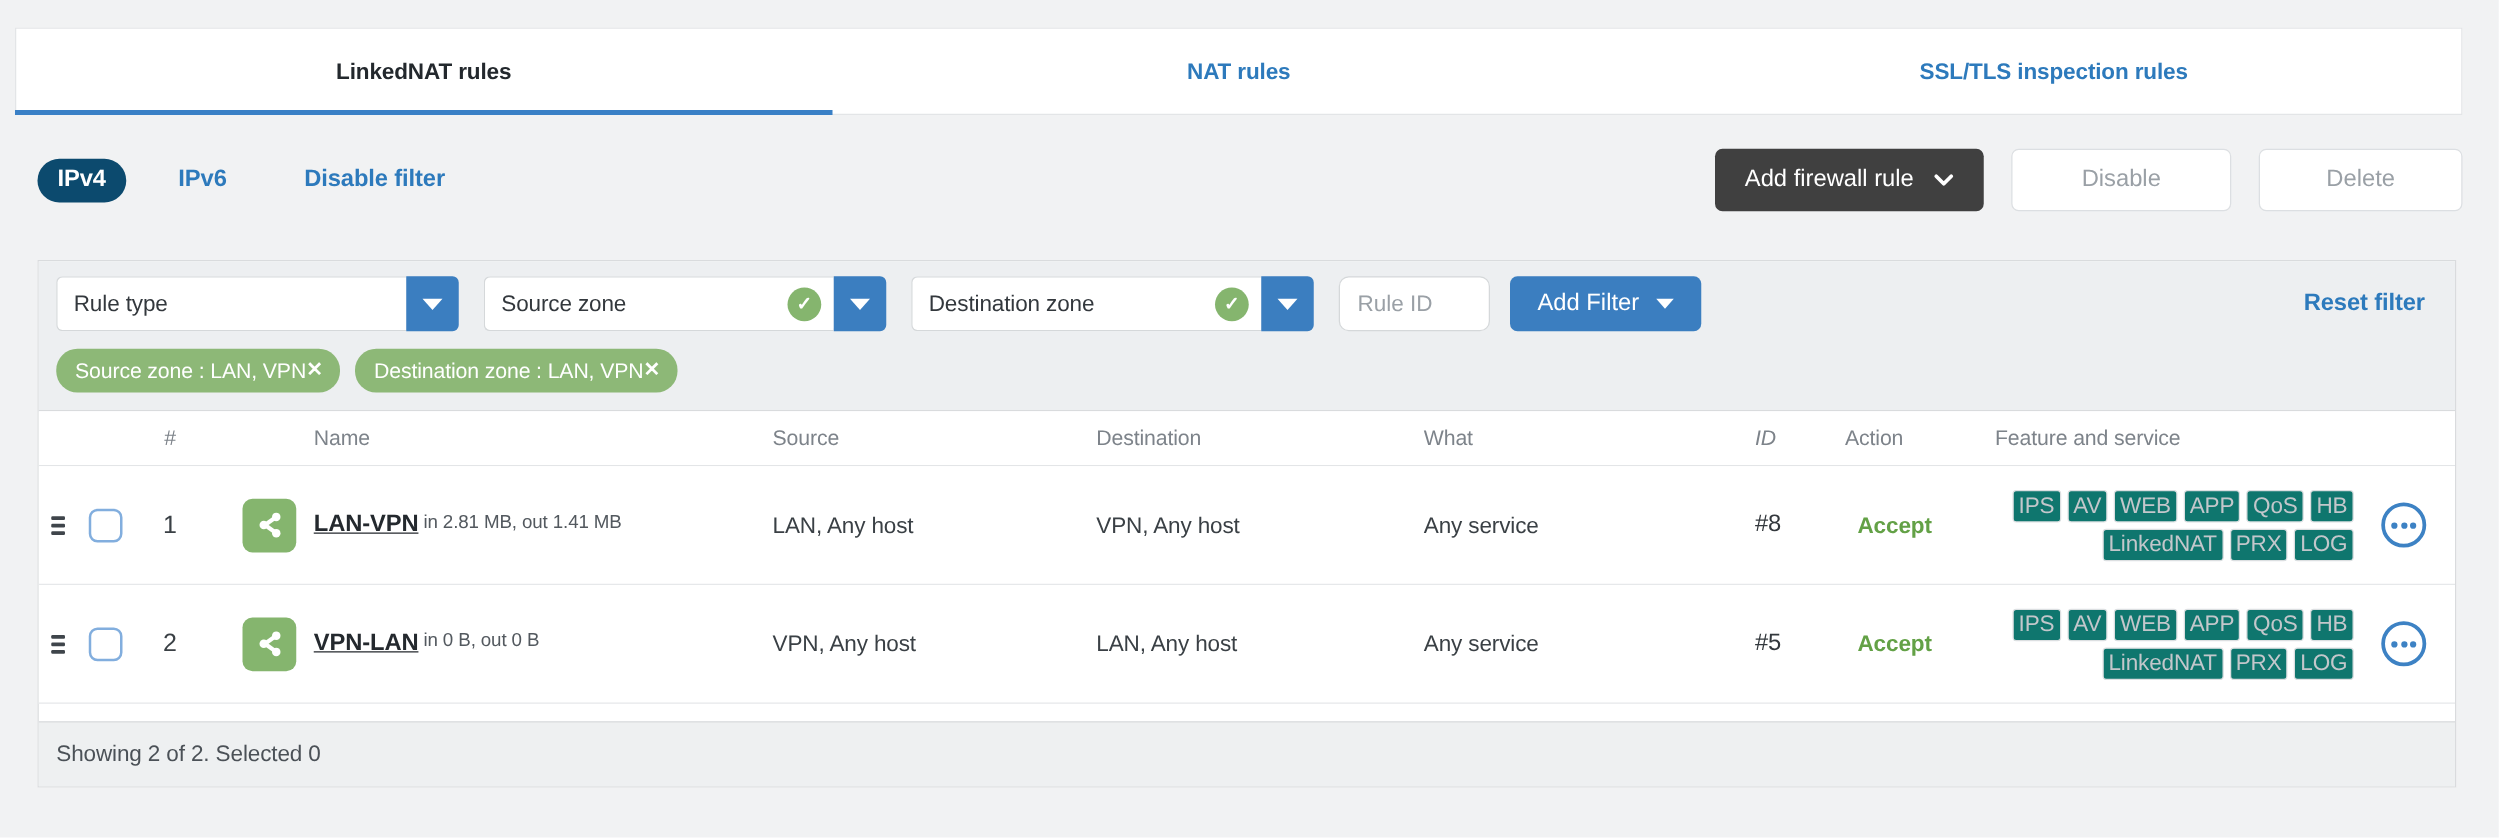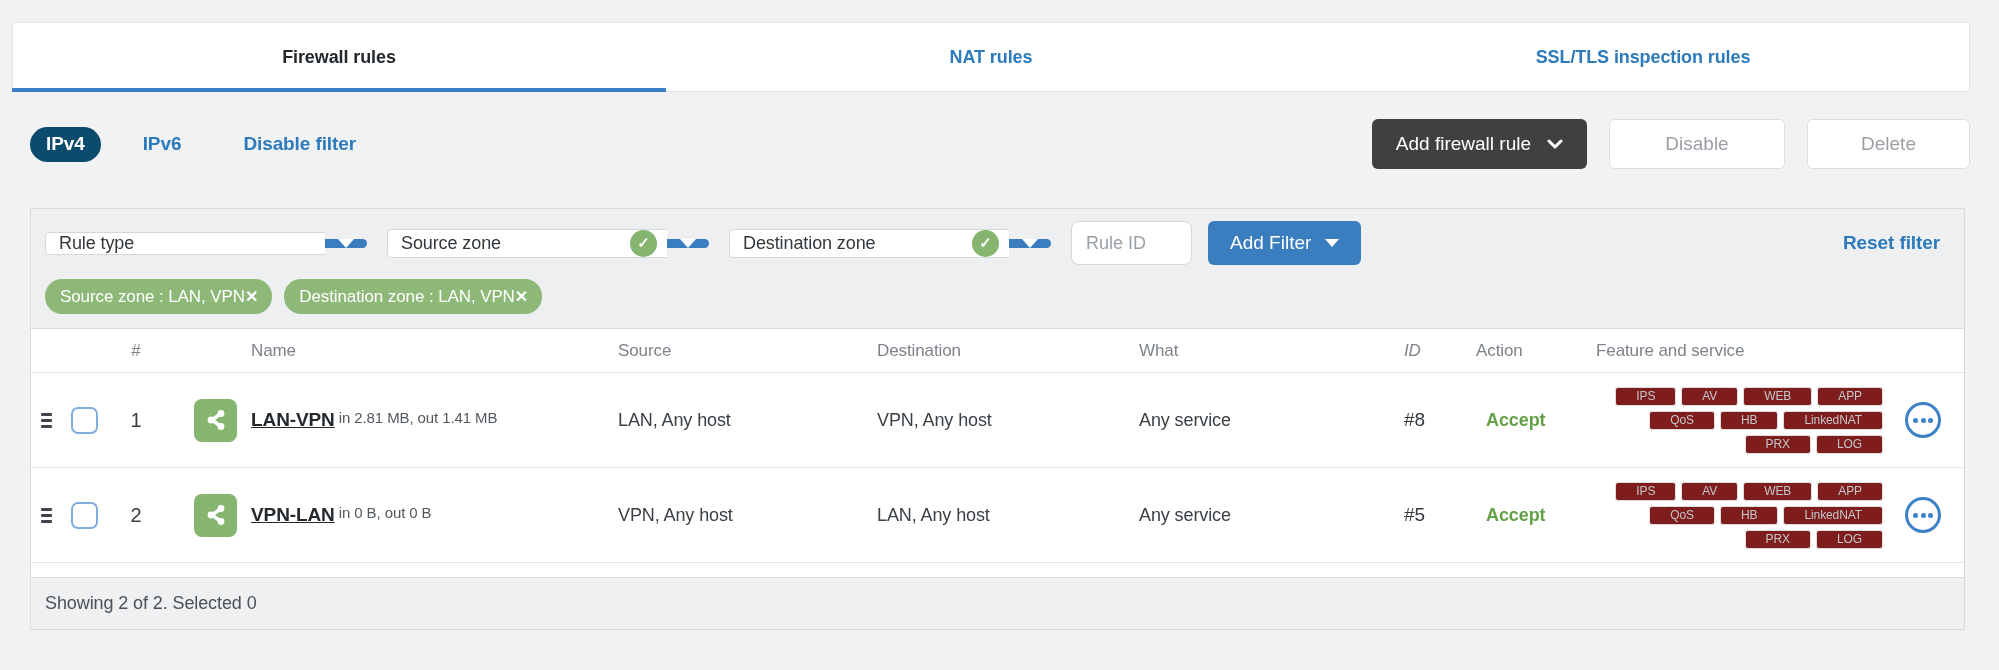--- a/index.html
+++ b/index.html
@@ -20,21 +20,21 @@
   .toolbar-right { margin-left:auto; display:flex; align-items:center; gap:22px; }
   .btn-primary { background:#404040; color:#fff; border:none; border-radius:6px; height:50px; padding:0 24px; font-size:19px; font-weight:400; font-family:inherit; display:flex; align-items:center; gap:16px; cursor:pointer; }
   .btn-ghost { background:#fff; color:#9aa0a6; border:1px solid #dcdfe2; border-radius:6px; height:50px; font-size:19px; font-family:inherit; cursor:pointer; }
   .btn-disable { width:176px; } .btn-delete { width:163px; }
   .chev { width:16px; height:10px; display:inline-block; }
 
   
   .card { position:absolute; left:30px; right:34px; top:208px; bottom:40px; background:#fff; border:1px solid #d9dbdd; display:flex; flex-direction:column; }
   .filter-area { background:#edeff1; border-bottom:1px solid #d9dbdd; padding:12px 24px 14px 14px; }
   .filter-row { display:flex; align-items:center; height:44px; }
-  .dd { display:flex; height:56px; width:322px; margin-right:20px; cursor:pointer;align-items:center; }
+  .dd { display:flex; height:44px; width:322px; margin-right:20px; cursor:pointer; }
   .dd-field { flex:1; background:#fff; border:1px solid #d5d8da; border-right:none; border-radius:5px 0 0 5px; display:flex; align-items:center; padding:0 10px 0 13px; font-size:18px; color:#33383d; }
   .dd-label { flex:1; }
   .dd-check { width:27px; height:27px; border-radius:50%; background:#85b56e; color:#fff; font-size:15px; font-weight:700; display:flex; align-items:center; justify-content:center; }
   .dd-btn { width:42px; background:#3b7ec0; border-radius:0 5px 5px 0; display:flex; align-items:center; justify-content:center; }
   .tri-down { width:0; height:0; border-left:8px solid transparent; border-right:8px solid transparent; border-top:9px solid #fff; }
   .ruleid { width:121px; height:44px; border:1px solid #d5d8da; border-radius:8px; background:#fff; padding:0 14px; font-size:18px; font-family:inherit; color:#33383d; margin-right:16px; }
   .ruleid::placeholder { color:#9aa0a6; }
   .btn-addfilter { background:#3b7ec0; color:#fff; border:none; border-radius:6px; height:44px; padding:0 22px; font-size:19px; font-family:inherit; display:flex; align-items:center; gap:14px; cursor:pointer; }
   .tri-sm { width:0; height:0; border-left:7px solid transparent; border-right:7px solid transparent; border-top:8px solid #fff; }
   .reset { margin-left:auto; color:#2d7abc; font-size:19px; font-weight:700; cursor:pointer; }
@@ -52,31 +52,31 @@
   .drag span { height:3px; background:#3f454b; border-radius:1px; }
   .cb { width:27px; height:27px; border:2px solid #82aede; border-radius:7px; background:#fff; margin-left:10px; cursor:pointer; }
   .num { text-align:center; font-size:20px; color:#3a4045; }
   .ruleicon { width:43px; height:43px; border-radius:8px; background:#85b56e; display:flex; align-items:center; justify-content:center; margin-left:28px; cursor:pointer; }
   .namecell { display:flex; flex-direction:row; gap:4px; }
   .rulename { font-size:19px; font-weight:700; color:#24292e; text-decoration:underline; cursor:pointer; width:max-content; }
   .traffic { font-size:15px; color:#53595f; }
   .idcell { padding-left:18px; font-size:19px; color:#33383d; }
   .accept { color:#63a146; font-weight:700; padding-left:10px; }
   .badges { display:flex; flex-wrap:wrap; justify-content:flex-end; row-gap:5px; column-gap:5px; padding-right:8px; }
-  .badge { border:1px solid #dcdfe1; border-radius:3px; color:#c3c7cb; font-size:12px; padding:1px 20px 2px; background:#7f1d1d; }
+  .badge { border:1px solid #dcdfe1; border-radius:3px; color:#c3c7cb; font-size:18px; padding:1px 4px 2px; background:#0f766e; }
   .more { width:36px; height:36px; border-radius:50%; border:3px solid #3d82c4; background:#fff; display:flex; align-items:center; justify-content:center; gap:2.5px; cursor:pointer; margin-left:14px; }
   .more i { width:5px; height:5px; border-radius:50%; background:#3d82c4; }
 
   .tfoot { margin-top:auto; height:52px; background:#eef0f1; border-top:1px solid #d9dbdd; display:flex; align-items:center; padding-left:14px; font-size:18px; color:#4b5157; }
 </style>
 </head>
 <body>
 
 <div class="tabbar">
-  <div class="tab active">Firewall rules</div>
+  <div class="tab active">LinkedNAT rules</div>
   <div class="tab">NAT rules</div>
   <div class="tab">SSL/TLS inspection rules</div>
 </div>
 
 <div class="toolbar">
   <div class="pill">IPv4</div>
   <div class="iplink">IPv6</div>
   <div class="textlink">Disable filter</div>
   <div class="toolbar-right">
     <button class="btn-primary">

